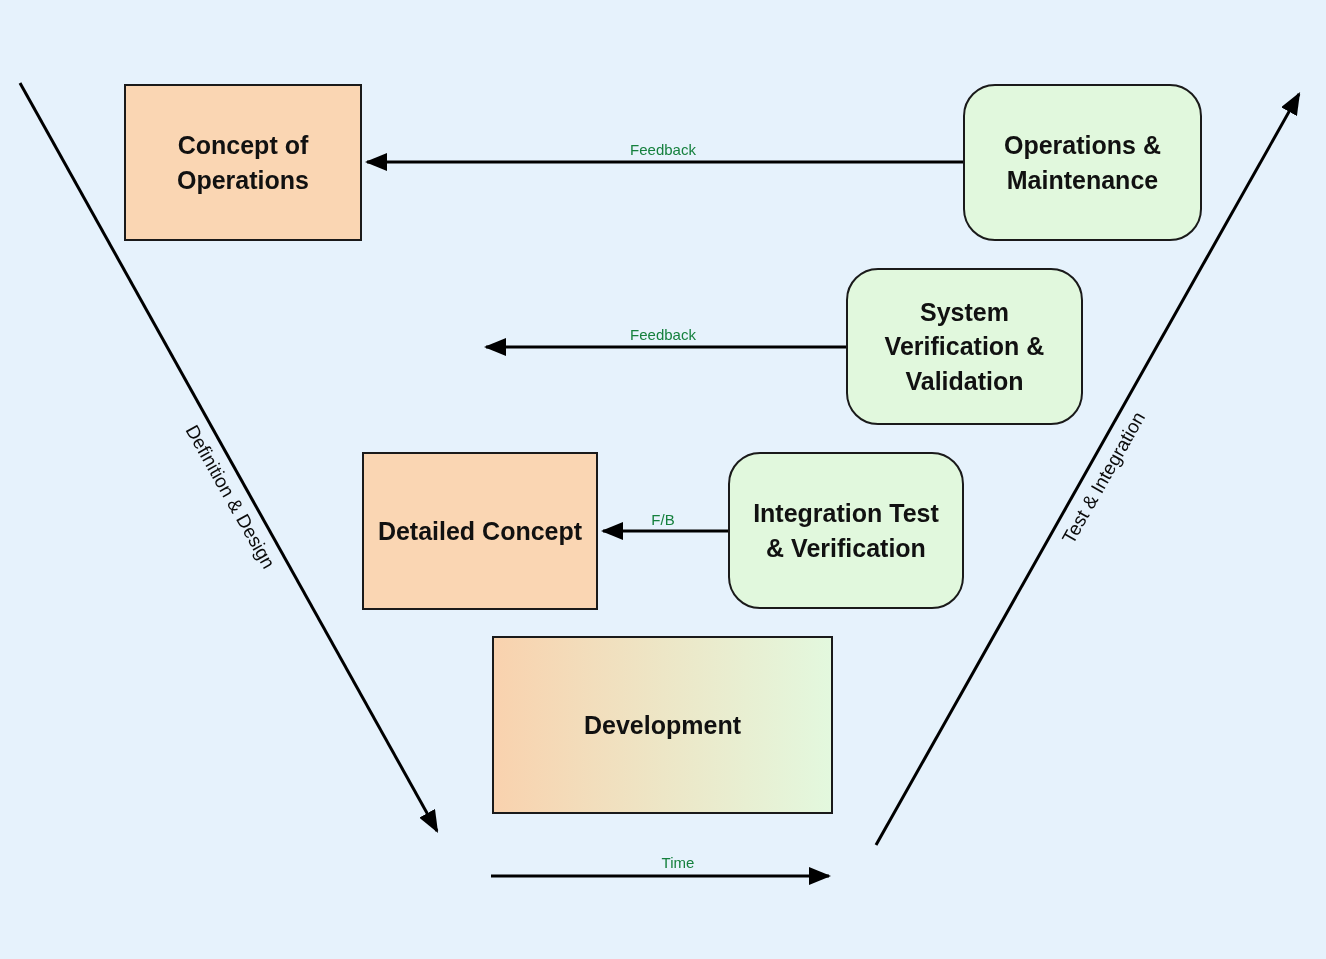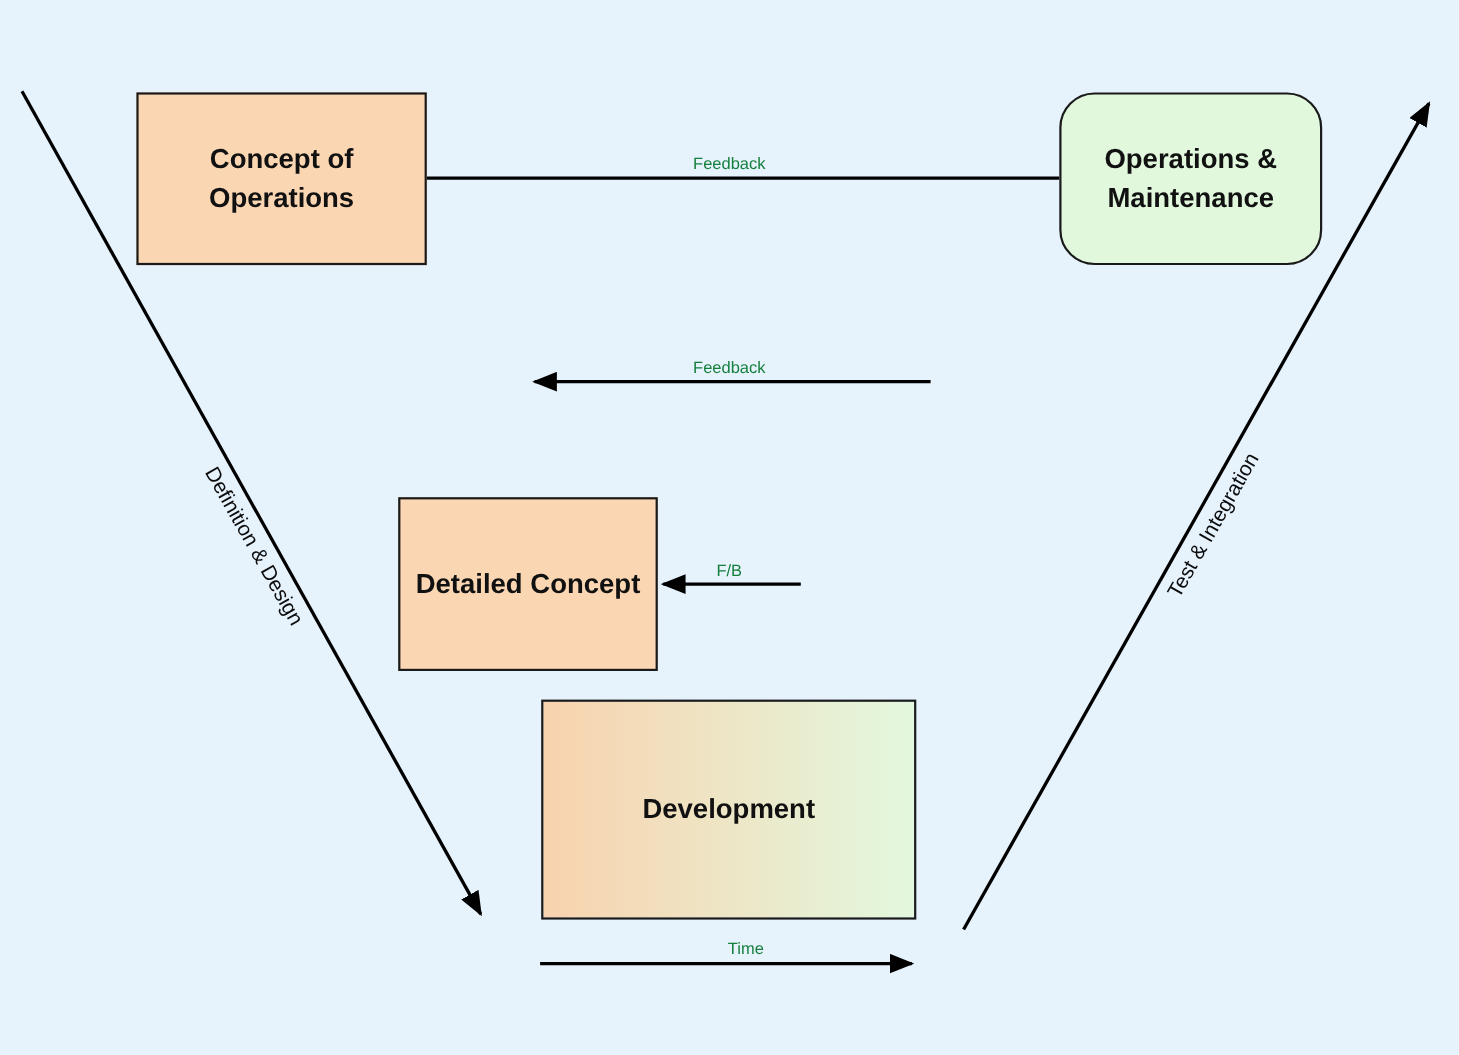--- a/index.html
+++ b/index.html
@@ -30,27 +30,27 @@
     font-weight: 700;
     font-size: 25px;
     line-height: 1.38;
     color: #111111;
     white-space: pre-line;
   }
   .box-left  { background: #FAD6B3; }
   .box-right { background: #E1F8DD; border-radius: 32px; }
   .box-dev   { background: linear-gradient(90deg, #F9D2AE 0%, #EDE6C6 50%, #E3F8DE 100%); }
 
-  #box-concept      { left: 124px; top:  84px; width: 264px; height: 157px; }
+  #box-concept      { left: 124px; top:  84px; width: 238px; height: 157px; }
   #box-operations   { left: 963px; top:  84px; width: 239px; height: 157px; }
   #box-requirements { left: 243px; top: 268px; width: 236px; height: 157px; }
   #box-sysver       { left: 846px; top: 268px; width: 237px; height: 157px; }
   #box-detailed     { left: 362px; top: 452px; width: 236px; height: 158px; }
   #box-integration  { left: 728px; top: 452px; width: 236px; height: 157px; }
-  #box-development  { left: 492px; top: 636px; width: 341px; height: 200px; }
+  #box-development  { left: 492px; top: 636px; width: 341px; height: 178px; }
 
   .arrow-label {
     position: absolute;
     transform: translate(-50%, -100%);
     font-size: 15px;
     font-weight: 400;
     color: #15803d;
     white-space: nowrap;
   }
   #label-feedback-top { left: 663px; top: 158px; }
@@ -99,21 +99,26 @@
 
   <div class="box box-left" id="box-concept">Concept of
 Operations</div>
 
 
   <div class="box box-left" id="box-detailed">Detailed Concept</div>
 
   <div class="box box-right" id="box-operations">Operations &amp;
 Maintenance</div>
 
+  <div class="box box-right" id="box-sysver">System
+Verification &amp;
+Validation</div>
 
+  <div class="box box-right" id="box-integration">Integration Test
+&amp; Verification</div>
 
   <div class="box box-dev" id="box-development">Development</div>
 
   <div class="arrow-label" id="label-feedback-top">Feedback</div>
 
   <div class="arrow-label" id="label-feedback-mid">Feedback</div>
 
   <div class="arrow-label" id="label-fb">F/B</div>
 
   <div class="arrow-label" id="label-time">Time</div>

